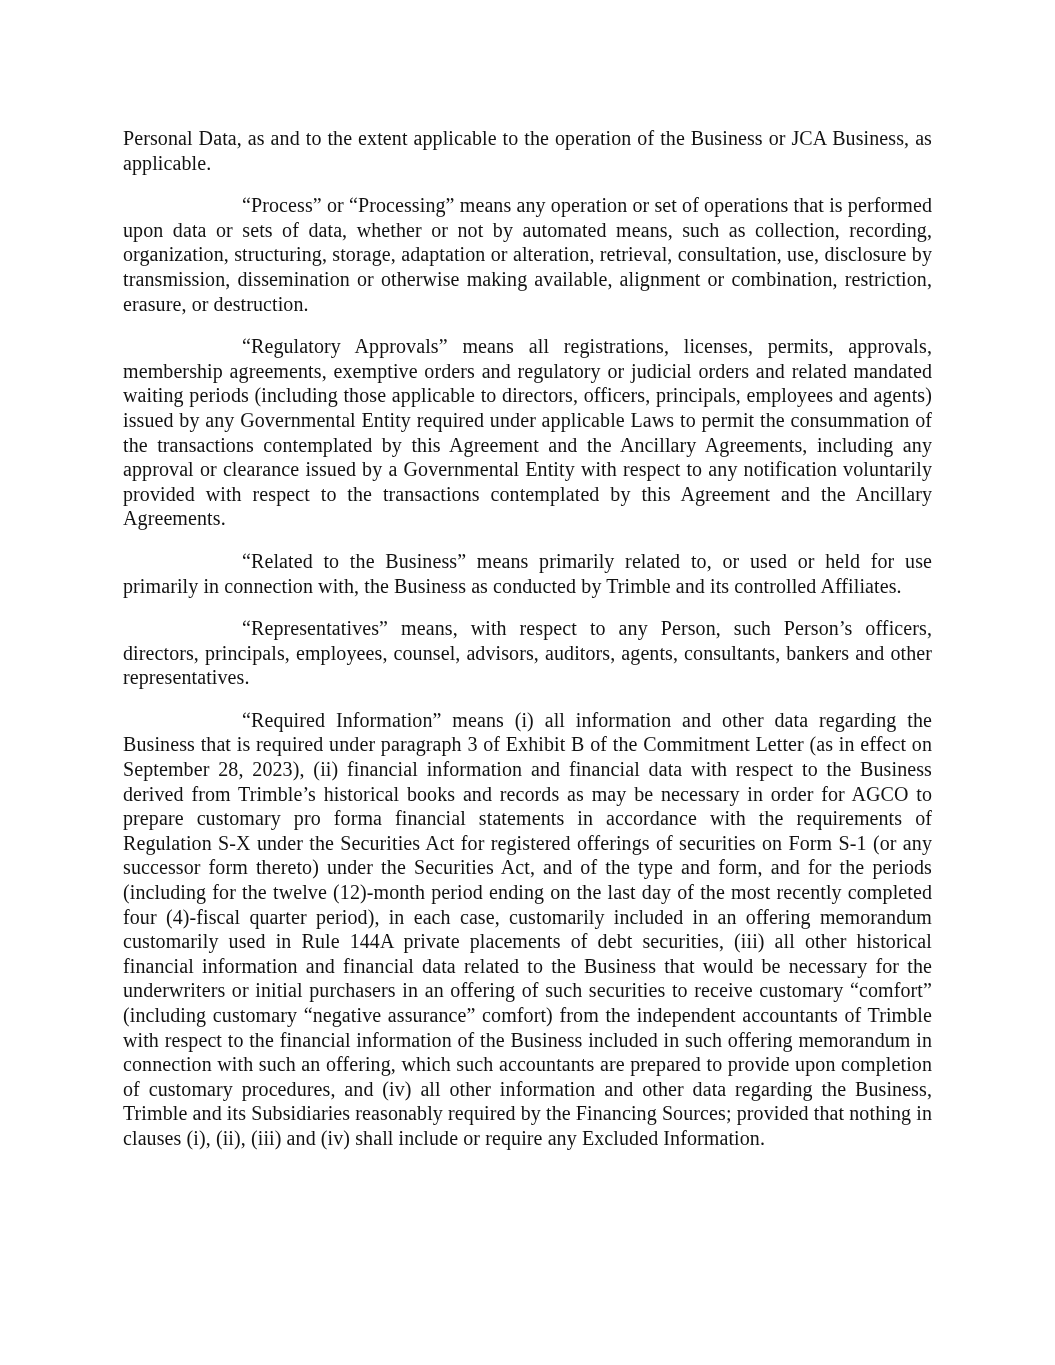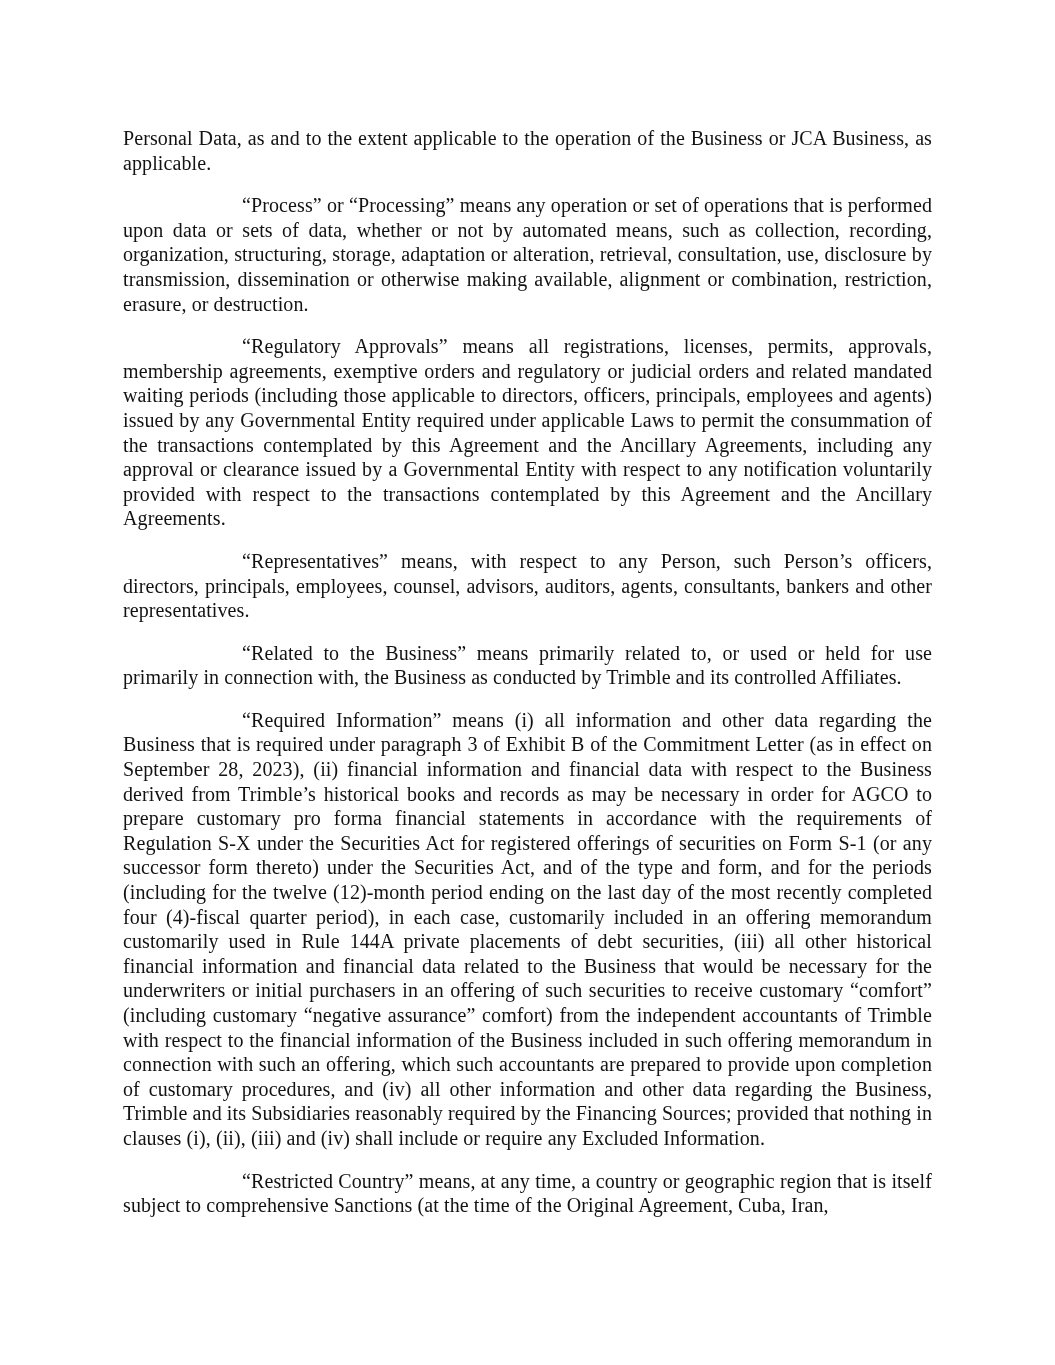--- a/index.html
+++ b/index.html
@@ -48,19 +48,18 @@
   }
 </style>
 </head>
 <body>
 
 <div class="page">
   <div class="content">
       <p class="para"><span>Personal Data, as and to the extent applicable to the operation of the Business or JCA Business, as applicable.</span></p>
       <p class="para indent"><span>“</span><span class="u">Process</span><span>” or “</span><span class="u">Processing</span><span>” means any operation or set of operations that is performed upon data or sets of data, whether or not by automated means, such as collection, recording, organization, structuring, storage, adaptation or alteration, retrieval, consultation, use, disclosure by transmission, dissemination or otherwise making available, alignment or combination, restriction, erasure, or destruction.</span></p>
       <p class="para indent"><span>“</span><span class="u">Regulatory Approvals</span><span>” means all registrations, licenses, permits, approvals, membership agreements, exemptive orders and regulatory or judicial orders and related mandated waiting periods (including those applicable to directors, officers, principals, employees and agents) issued by any Governmental Entity required under applicable Laws to permit the consummation of the transactions contemplated by this Agreement and the Ancillary Agreements, including any approval or clearance issued by a Governmental Entity with respect to any notification voluntarily provided with respect to the transactions contemplated by this Agreement and the Ancillary Agreements.</span></p>
+      <p class="para indent"><span>“</span><span class="u">Related to the Business</span><span>” means primarily related to, or used or held for use primarily in connection with, the Business as conducted by Trimble and its controlled Affiliates.</span></p>
       <p class="para indent"><span>“</span><span class="u">Representatives</span><span>” means, with respect to any Person, such Person’s officers, directors, principals, employees, counsel, advisors, auditors, agents, consultants, bankers and other representatives.</span></p>
-      <p class="para indent"><span>“</span><span class="u">Related to the Business</span><span>” means primarily related to, or used or held for use primarily in connection with, the Business as conducted by Trimble and its controlled Affiliates.</span></p>
       <p class="para indent"><span>“</span><span class="u">Required Information</span><span>” means (i) all information and other data regarding the Business that is required under paragraph 3 of Exhibit B of the Commitment Letter (as in effect on September 28, 2023), (ii) financial information and financial data with respect to the Business derived from Trimble’s historical books and records as may be necessary in order for AGCO to prepare customary pro forma financial statements in accordance with the requirements of Regulation S-X under the Securities Act for registered offerings of securities on Form S-1 (or any successor form thereto) under the Securities Act, and of the type and form, and for the periods (including for the twelve (12)-month period ending on the last day of the most recently completed four (4)-fiscal quarter period), in each case, customarily included in an offering memorandum customarily used in Rule 144A private placements of debt securities, (iii) all other historical financial information and financial data related to the Business that would be necessary for the underwriters or initial purchasers in an offering of such securities to receive customary “comfort” (including customary “negative assurance” comfort) from the independent accountants of Trimble with respect to the financial information of the Business included in such offering memorandum in connection with such an offering, which such accountants are prepared to provide upon completion of customary procedures, and (iv) all other information and other data regarding the Business, Trimble and its Subsidiaries reasonably required by the Financing Sources; </span><span class="u">provided</span><span> that nothing in clauses (i), (ii), (iii) and (iv) shall include or require any Excluded Information.</span></p>
-      <p class="para indent"><span>“</span><span class="u">Restricted Country</span><span>” means, at any time, a country or geographic region that is itself subject to comprehensive Sanctions (at the time of the Original Agreement, Cuba, Iran,</span></p>
     </div>
   <div class="page-number">21</div>
 </div>
 
 </body></html>

